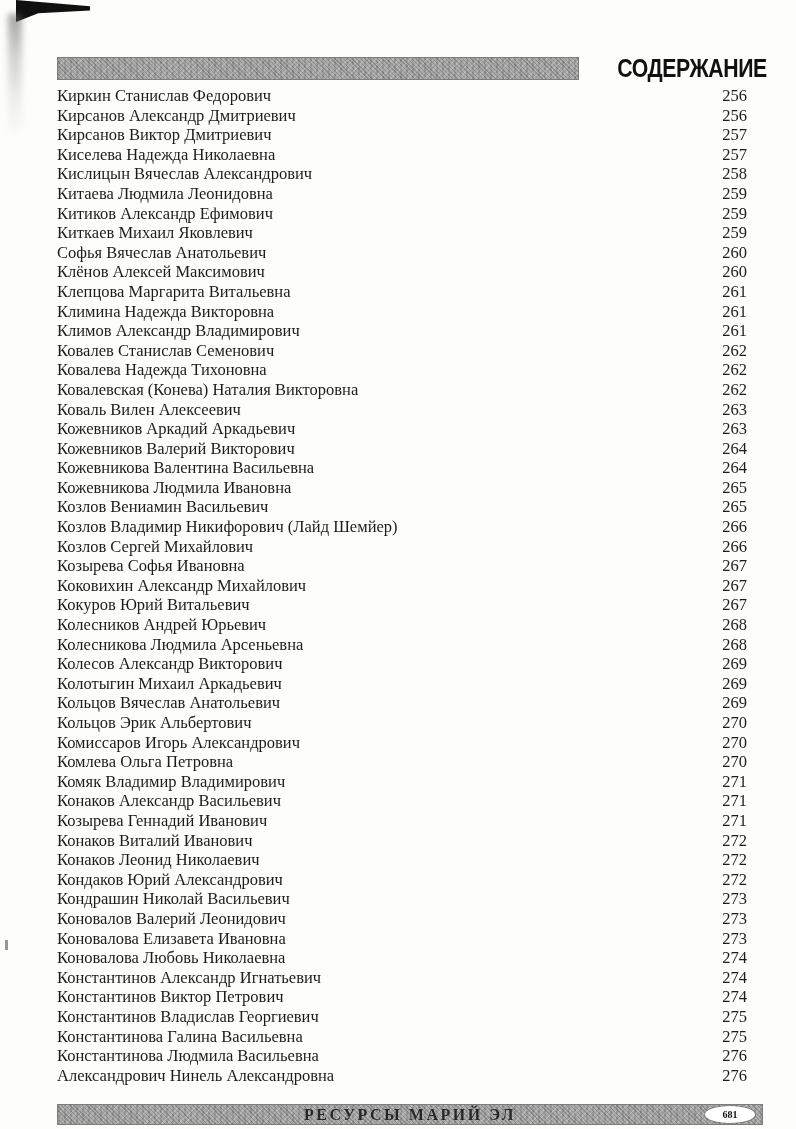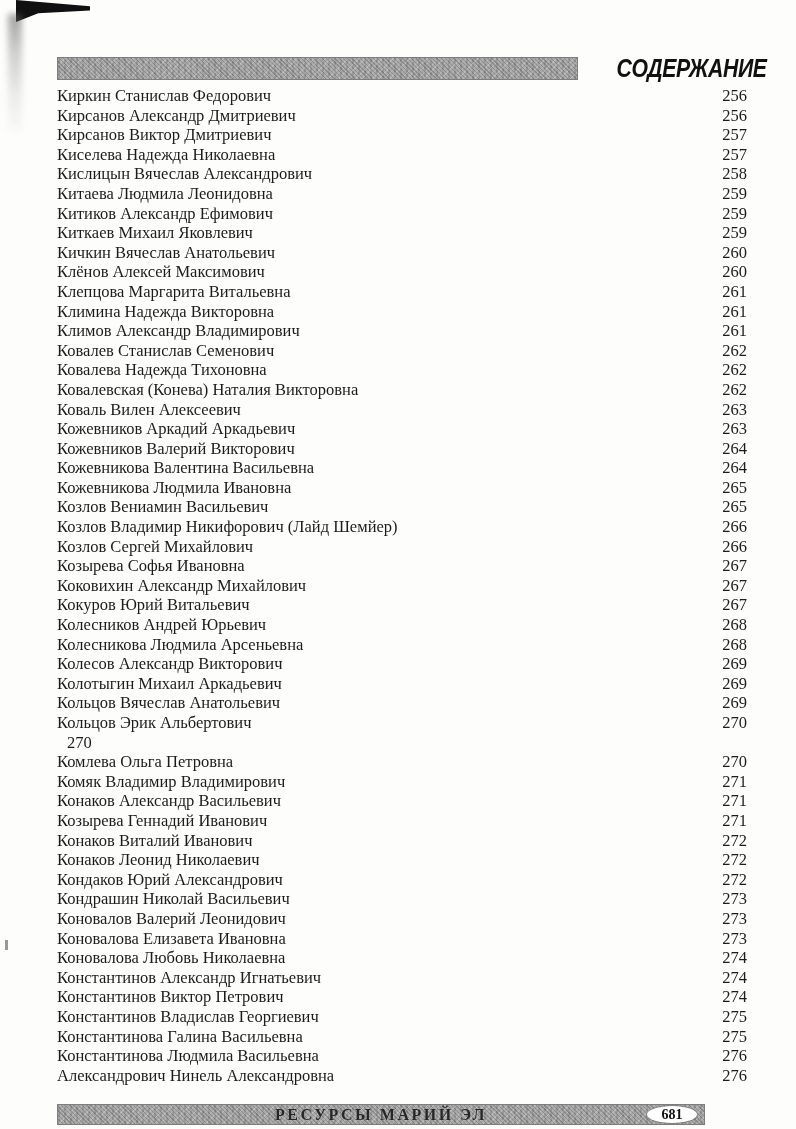--- a/index.html
+++ b/index.html
@@ -49,21 +49,20 @@
     border: 1px solid #7d7d7d;
   }
 
   
   .header-row {
     position: absolute;
     top: 56px; left: 57px;
     width: 710px; height: 24px;
     display: flex;
     align-items: center;
-    font-style: italic;
   }
   .header-bar {
     flex: 1 1 auto;
     height: 23px;
   }
   .header-title {
     flex: 0 0 auto;
     margin-left: 12px;
     font-family: "Liberation Sans", sans-serif;
     font-weight: bold;
@@ -89,21 +88,21 @@
     font-size: 16.5px;
     white-space: nowrap;
   }
   .toc-name { flex: 0 1 auto; }
   .toc-page { flex: 0 0 auto; padding-left: 10px; }
 
   
   .footer-bar {
     position: absolute;
     top: 1104px; left: 57px;
-    width: 648px; height: 21px;
+    width: 706px; height: 21px;
     display: flex;
     align-items: center;
     justify-content: center;
   }
   .footer-title {
     font-family: "Liberation Serif", serif;
     font-weight: bold;
     font-size: 16px;
     letter-spacing: 2.5px;
     color: #262626;
@@ -114,21 +113,21 @@
     position: absolute;
     right: 7px; top: 1px;
     width: 50px; height: 17px;
     background: #ffffff;
     border-radius: 50%;
     display: flex;
     align-items: center;
     justify-content: center;
     font-family: "Liberation Serif", serif;
     font-weight: bold;
-    font-size: 14px;
+    font-size: 10px;
     color: #111;
     box-shadow: 0 0 0 1px rgba(110,110,110,0.6);
   }
 </style>
 </head>
 <body>
 
 <div class="corner-artifact"></div>
 <div class="edge-smudge"></div>
 <div class="edge-tick"></div>
@@ -173,21 +172,21 @@
     <span class="toc-name">Китиков Александр Ефимович</span>
     <span class="toc-page">259</span>
   </div>
 
   <div class="toc-row">
     <span class="toc-name">Киткаев Михаил Яковлевич</span>
     <span class="toc-page">259</span>
   </div>
 
   <div class="toc-row">
-    <span class="toc-name">Кичкин Вячеслав Анатольевич</span>
+    <span class="toc-name">Софья Вячеслав Анатольевич</span>
     <span class="toc-page">260</span>
   </div>
 
   <div class="toc-row">
     <span class="toc-name">Клёнов Алексей Максимович</span>
     <span class="toc-page">260</span>
   </div>
 
   <div class="toc-row">
     <span class="toc-name">Клепцова Маргарита Витальевна</span>
@@ -298,20 +297,21 @@
     <span class="toc-name">Кольцов Вячеслав Анатольевич</span>
     <span class="toc-page">269</span>
   </div>
 
   <div class="toc-row">
     <span class="toc-name">Кольцов Эрик Альбертович</span>
     <span class="toc-page">270</span>
   </div>
 
   <div class="toc-row">
+    <span class="toc-name">Комиссаров Игорь Александрович</span>
     <span class="toc-page">270</span>
   </div>
 
   <div class="toc-row">
     <span class="toc-name">Комлева Ольга Петровна</span>
     <span class="toc-page">270</span>
   </div>
 
   <div class="toc-row">
     <span class="toc-name">Комяк Владимир Владимирович</span>

